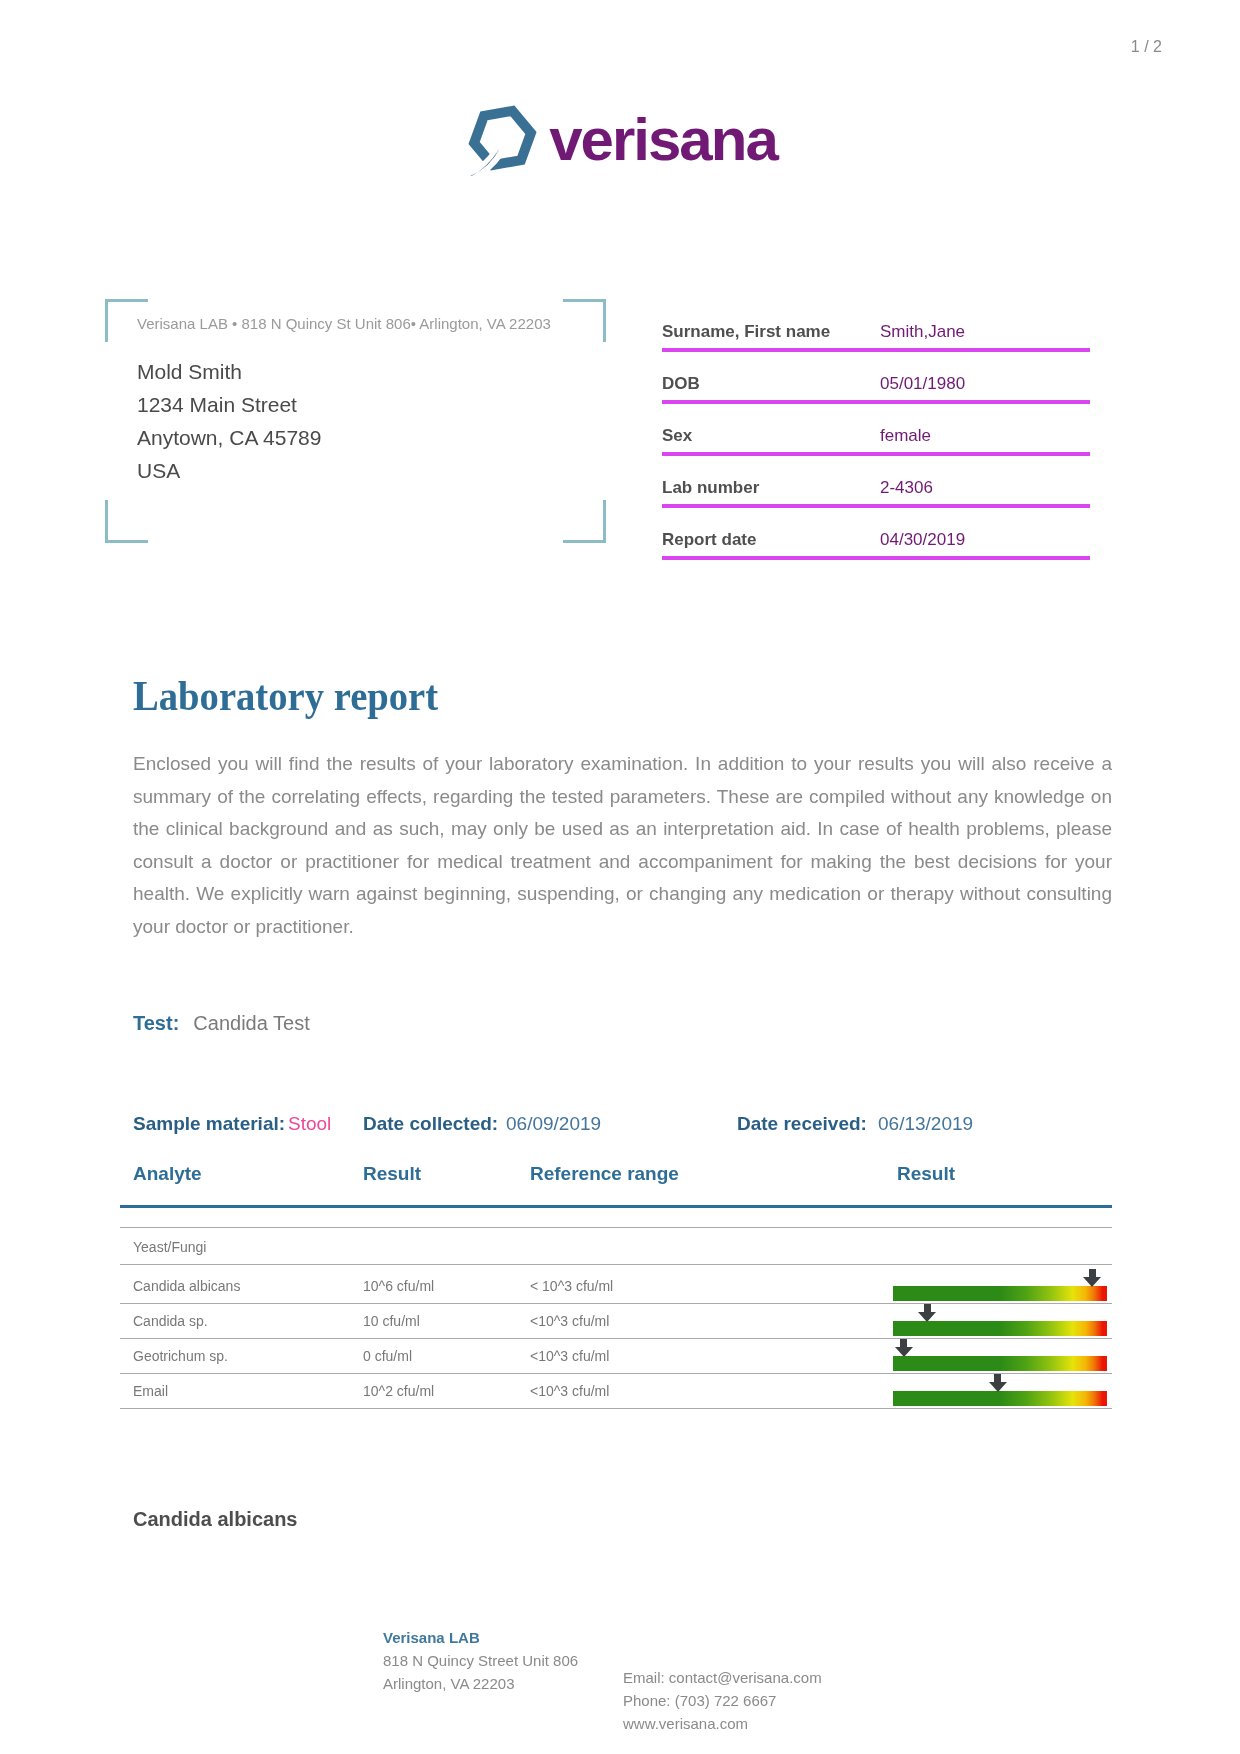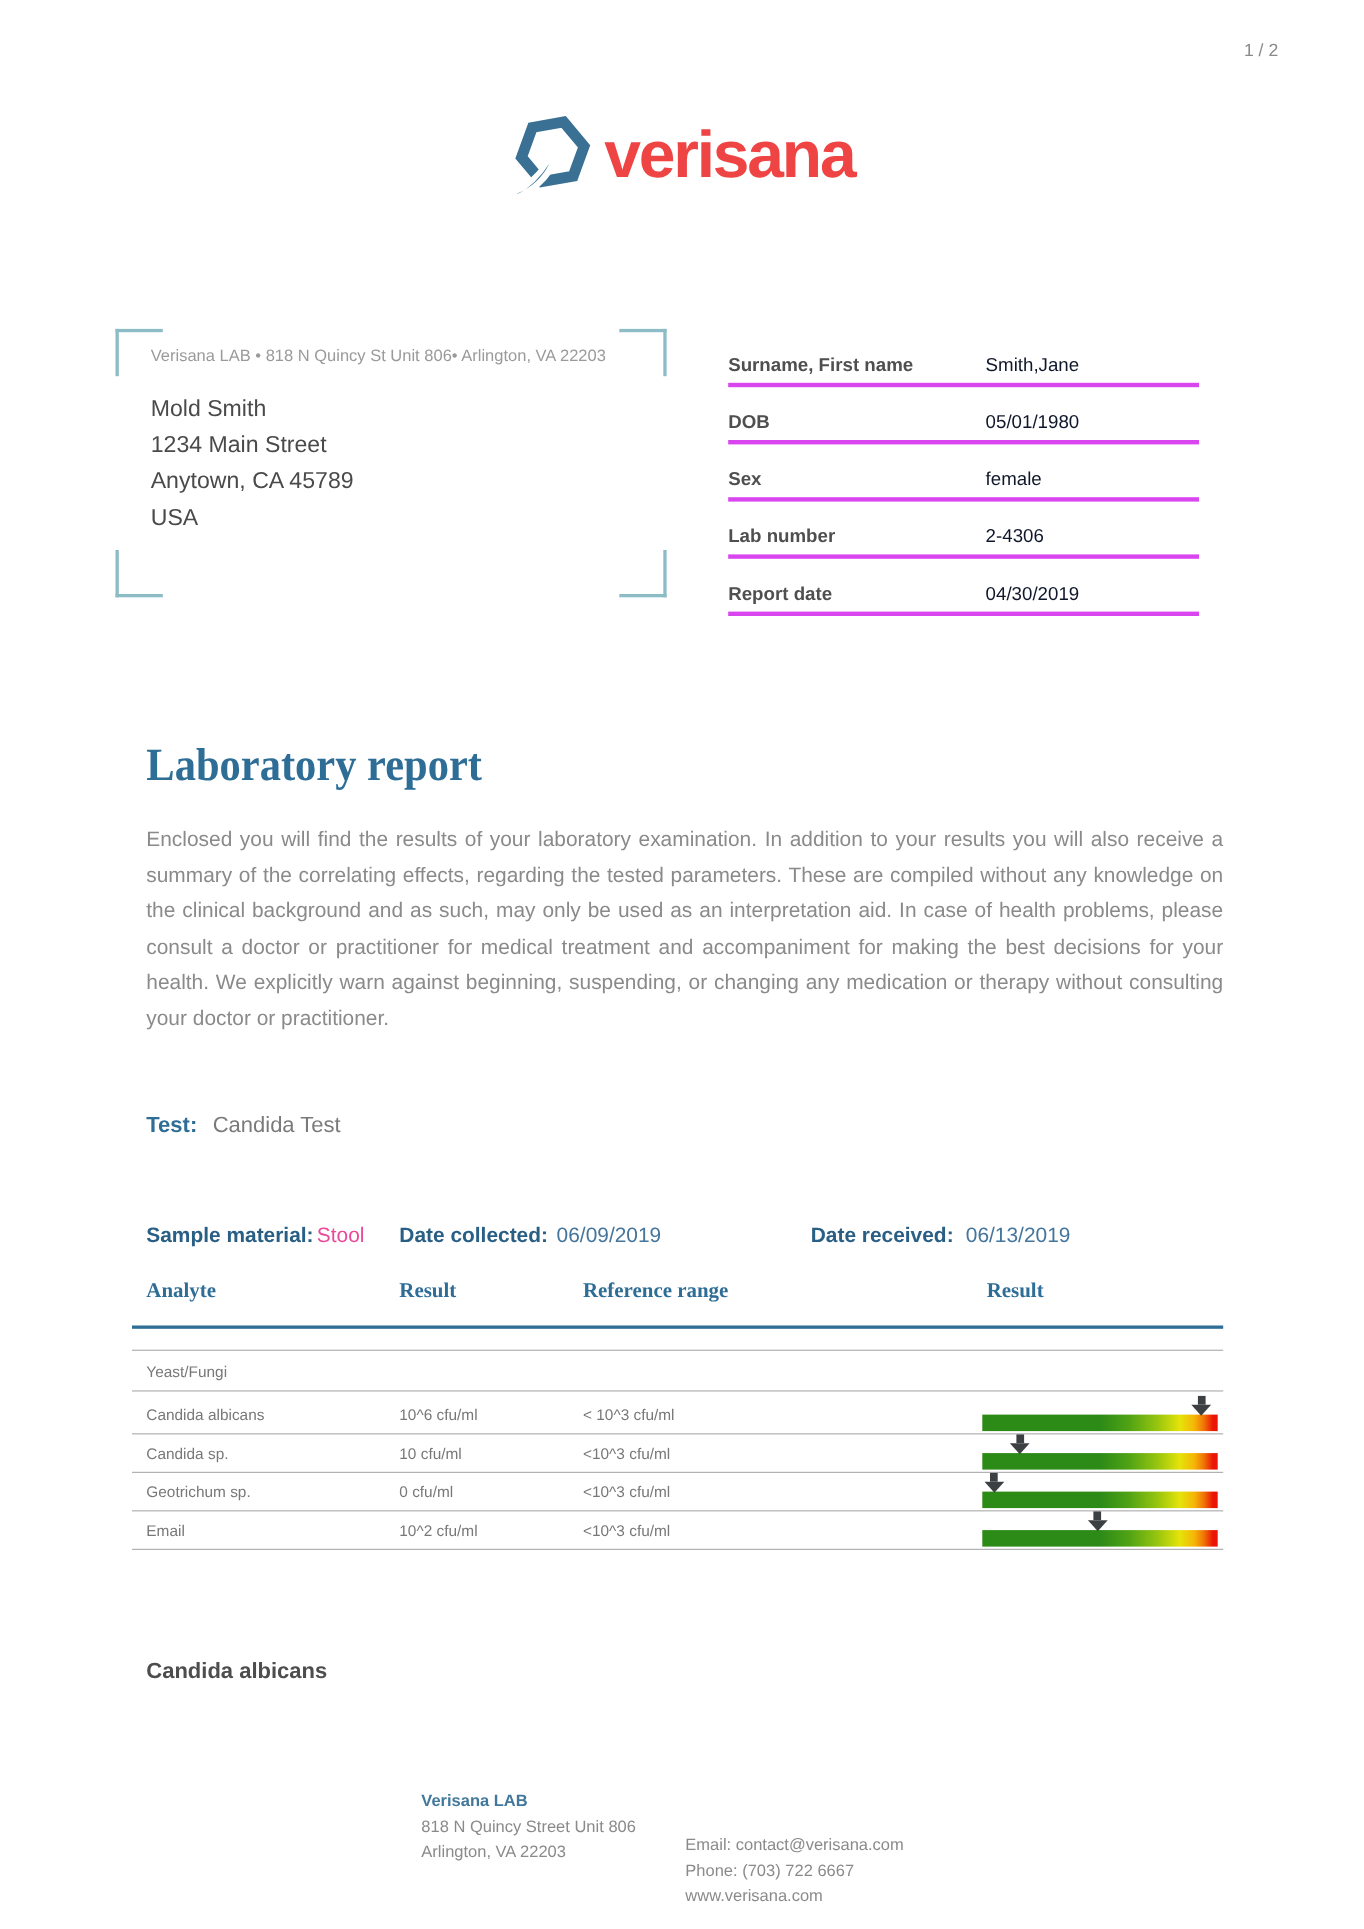--- a/index.html
+++ b/index.html
@@ -11,57 +11,57 @@
     font-family:"Liberation Sans", sans-serif;
     overflow:hidden;
   }
   .abs{position:absolute;}
 
   
   .page-num{top:38px;right:78px;font-size:16px;color:#8a8a8a;}
 
   
   .logo{top:100px;left:0;width:100%;display:flex;justify-content:center;align-items:center;gap:10px;}
-  .logo-text{font-size:60px;font-weight:bold;color:#ef4444;letter-spacing:-2px;line-height:1;}
+  .logo-text{font-size:60px;font-weight:bold;color:#701a75;letter-spacing:-2px;line-height:1;}
 
   
   .bracket{width:40px;height:40px;}
   .br-tl{top:299px;left:105px;border-top:3px solid #8cbcc6;border-left:3px solid #8cbcc6;}
   .br-tr{top:299px;left:563px;border-top:3px solid #8cbcc6;border-right:3px solid #8cbcc6;}
   .br-bl{top:500px;left:105px;border-bottom:3px solid #8cbcc6;border-left:3px solid #8cbcc6;}
   .br-br{top:500px;left:563px;border-bottom:3px solid #8cbcc6;border-right:3px solid #8cbcc6;}
 
   .sender-line{top:315px;left:137px;font-size:15px;color:#9a9a9a;}
   .recipient{top:355px;left:137px;font-size:21px;color:#4a4a4a;line-height:33px;}
 
   
   .patient{top:300px;left:662px;width:428px;}
   .patient .row{display:flex;height:52px;border-bottom:4px solid #d946ef;align-items:center;padding-top:15px;box-sizing:border-box;}
   .patient .label{width:218px;font-size:17px;font-weight:bold;color:#4f4f4f;}
-  .patient .value{font-size:17px;color:#0f172a;margin-left:16px;}
+  .patient .value{font-size:17px;color:#701a75;}
 
   
   .report-title{top:672px;left:133px;font-family:"Liberation Serif", serif;font-weight:bold;
     font-size:42px;color:#2e6d96;transform:scaleX(.92);transform-origin:left;}
   .report-body{top:748px;left:133px;width:979px;font-size:19px;line-height:32.5px;
     color:#8a8a8a;text-align:justify;}
 
   .test-line{top:1012px;left:133px;font-size:20px;display:flex;gap:14px;}
   .test-label{color:#2e6d96;font-weight:bold;}
   .test-name{color:#7a7a7a;}
 
   
   .sample-label{font-size:19px;font-weight:bold;color:#2a5f85;top:1113px;}
   .sample-value{font-size:19px;top:1113px;}
   .s1{left:133px;} .s2{left:288px;color:#ec4899;} .s3{left:363px;} .s4{left:506px;color:#44759c;}
   .s5{left:737px;} .s6{left:878px;color:#44759c;}
 
   
   .results{top:1155px;left:120px;width:992px;height:260px;}
-  .results .hdr{position:absolute;top:8px;font-size:19px;font-weight:bold;color:#2e6d96;font-family:Liberation Serif, serif;}
+  .results .hdr{position:absolute;top:8px;font-size:19px;font-weight:bold;color:#2e6d96;}
   .h1{left:13px;} .h2{left:243px;} .h3{left:410px;} .h4{left:777px;}
   .blue-line{position:absolute;top:50px;left:0;width:992px;height:3px;background:#2e6d96;}
   .thin-line{position:absolute;left:0;width:992px;height:1px;background:#aaaaaa;}
   .cell{position:absolute;font-size:14px;color:#787878;}
   .c-analyte{left:13px;} .c-result{left:243px;} .c-ref{left:410px;}
   .bar-wrap{position:absolute;left:773px;width:214px;height:15px;}
   .bar{position:absolute;left:0;top:0;width:214px;height:15px;
     background:linear-gradient(90deg,#2c8a16 0%,#2c8a16 50%,#4ea214 62%,#94c40f 74%,#e6e30a 84%,#f5b606 90%,#f07607 94%,#ea1505 98%,#ea1505 100%);}
   .arrow{position:absolute;top:-17px;width:18px;}
   .arrow .stem{width:7px;height:8px;background:#3c4043;margin:0 auto;}

